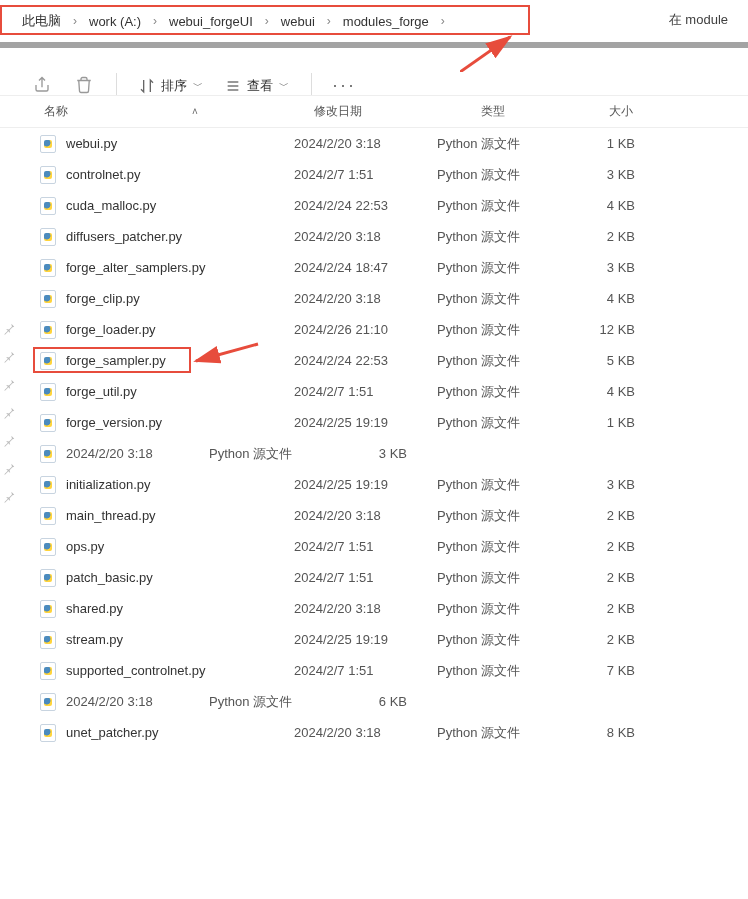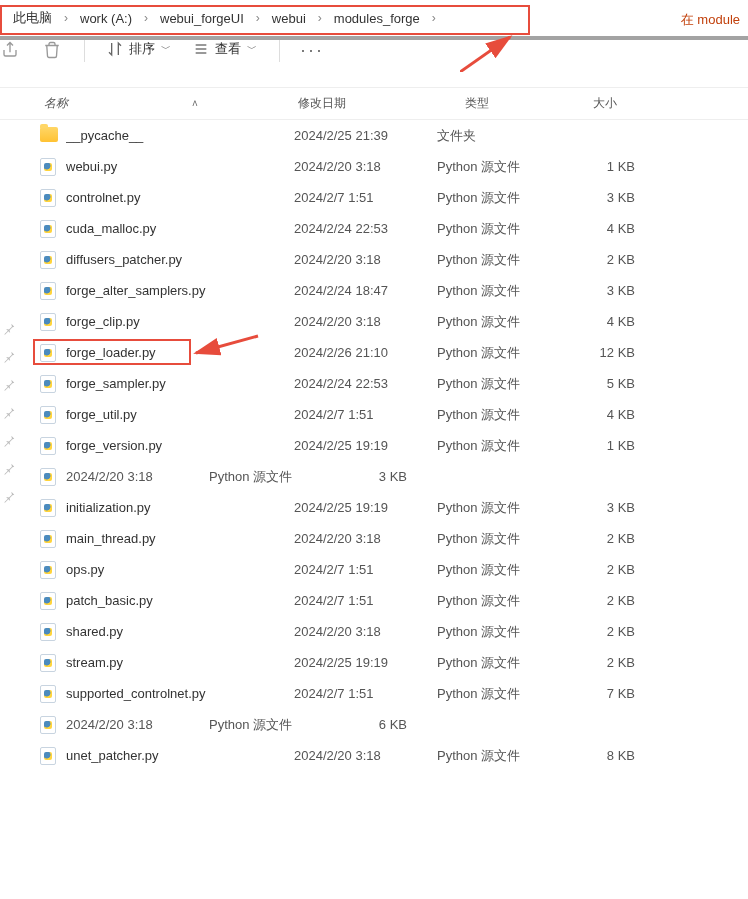--- a/index.html
+++ b/index.html
@@ -1,39 +1,39 @@
 <!DOCTYPE html>
 <html><head>
 <meta charset="utf-8">
 <style>
 * { margin: 0; padding: 0; box-sizing: border-box; font-family: "Microsoft YaHei", "Segoe UI", sans-serif; }
 body { background: #fff; font-size: 13px; color: #333; width: 748px; height: 899px; overflow: hidden; position: relative; }
 
 
-.breadcrumb-wrap { position: relative; height: 40px; display: flex; align-items: center; padding-left: 3px; border-bottom: 4px solid #a3a3a3; }
+.breadcrumb-wrap { position: relative; height: 48px; display: flex; align-items: center; padding-left: 12px; border-bottom: 6px solid #a3a3a3; }
 .breadcrumb { display: flex; align-items: center; height: 30px; margin-left: 0; position: relative; }
 .breadcrumb-item { padding: 0 10px; font-size: 13px; color: #333; cursor: pointer; white-space: nowrap; }
 .breadcrumb-chevron { color: #888; font-size: 12px; padding: 0 2px; }
 .breadcrumb-highlight { position: absolute; left: 0; top: 5px; width: 530px; height: 30px; border: 2px solid #e74c3c; pointer-events: none; }
-.search-hint { position: absolute; right: 0; top: 0; height: 40px; display: flex; align-items: center; padding: 0 8px; color: #c2410c; font-size: 13px; }
+.search-hint { position: absolute; right: 12px; top: 0; height: 40px; display: flex; align-items: center; padding: 0 8px; color: #404040; font-size: 13px; }
 
 
 .arrow1 { position: absolute; left: 460px; top: 32px; pointer-events: none; z-index: 10; }
 
 
-.toolbar { display: flex; align-items: flex-start; height: 48px; gap: 22px; border-bottom: 1px solid #eee; }
+.toolbar { display: flex; align-items: flex-end; height: 48px; padding-left: 32px; gap: 22px; border-bottom: 1px solid #eee; }
 .toolbar-icon { width: 20px; height: 20px; display: flex; align-items: center; justify-content: center; color: #888; }
 .toolbar-sep { width: 1px; height: 22px; background: #ddd; }
 .toolbar-btn { display: flex; align-items: center; gap: 6px; font-size: 13px; color: #333; cursor: pointer; }
 .toolbar-btn .caret { font-size: 10px; color: #666; }
 
 
 .headers { display: flex; align-items: center; height: 32px; border-bottom: 1px solid #eee; padding-left: 44px; }
-.col-name { width: 254px; display: flex; align-items: center; gap: 116px; font-style: italic; }
-.col-date { width: 143px; }
+.col-name { width: 254px; display: flex; align-items: center; gap: 116px; }
+.col-date { width: 143px; margin-left: 16px; }
 .col-type { width: 128px; margin-left: 24px; }
 .col-size { width: 80px; text-align: left; }
 .headers > div { font-size: 12px; color: #555; }
 .sort-caret { font-size: 10px; color: #666; margin-left: 8px; }
 
 
 .filelist { position: relative; }
 .filerow { display: flex; align-items: center; height: 31px; padding-left: 40px; font-size: 13px; color: #333; }
 .file-icon { width: 18px; height: 18px; margin-right: 8px; flex-shrink: 0; }
 .file-name { width: 228px; white-space: nowrap; overflow: hidden; text-overflow: ellipsis; }
@@ -150,29 +150,20 @@
       <path d="M16 3l5 5-3 1-5 5 1 5-3-3-6 6-1-1 6-6-3-3 5 1 5-5z"></path>
     </svg>
   <svg class="pin" viewBox="0 0 24 24" fill="#bbb">
       <path d="M16 3l5 5-3 1-5 5 1 5-3-3-6 6-1-1 6-6-3-3 5 1 5-5z"></path>
     </svg>
 </div>
 
 <div class="filelist" id="filelist">
     <div class="filerow">
       <span class="file-icon">
-        <div class="folder-icon"></div>
-      </span>
-      <span class="file-name">__pycache__</span>
-      <span class="file-date">2024/2/25 21:39</span>
-      <span class="file-type">文件夹</span>
-      <span class="file-size"></span>
-    </div>
-    <div class="filerow">
-      <span class="file-icon">
         <div class="py-icon"></div>
       </span>
       <span class="file-name">webui.py</span>
       <span class="file-date">2024/2/20 3:18</span>
       <span class="file-type">Python 源文件</span>
       <span class="file-size">1 KB</span>
     </div>
     <div class="filerow">
       <span class="file-icon">
         <div class="py-icon"></div>

